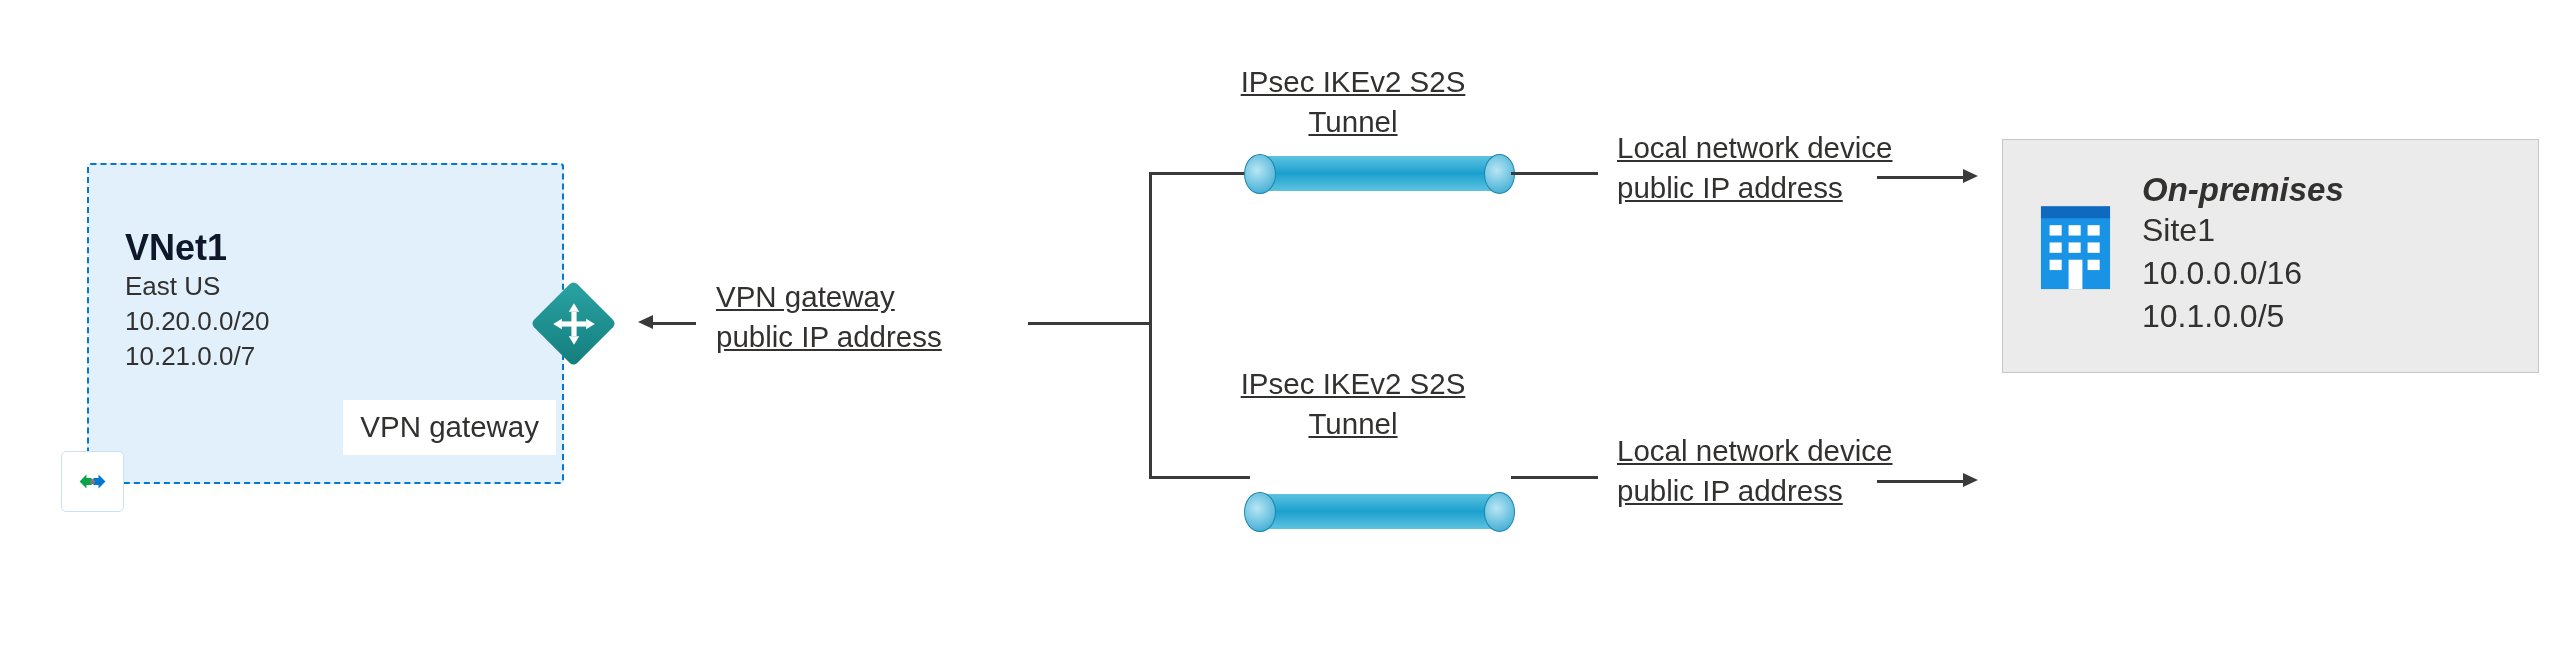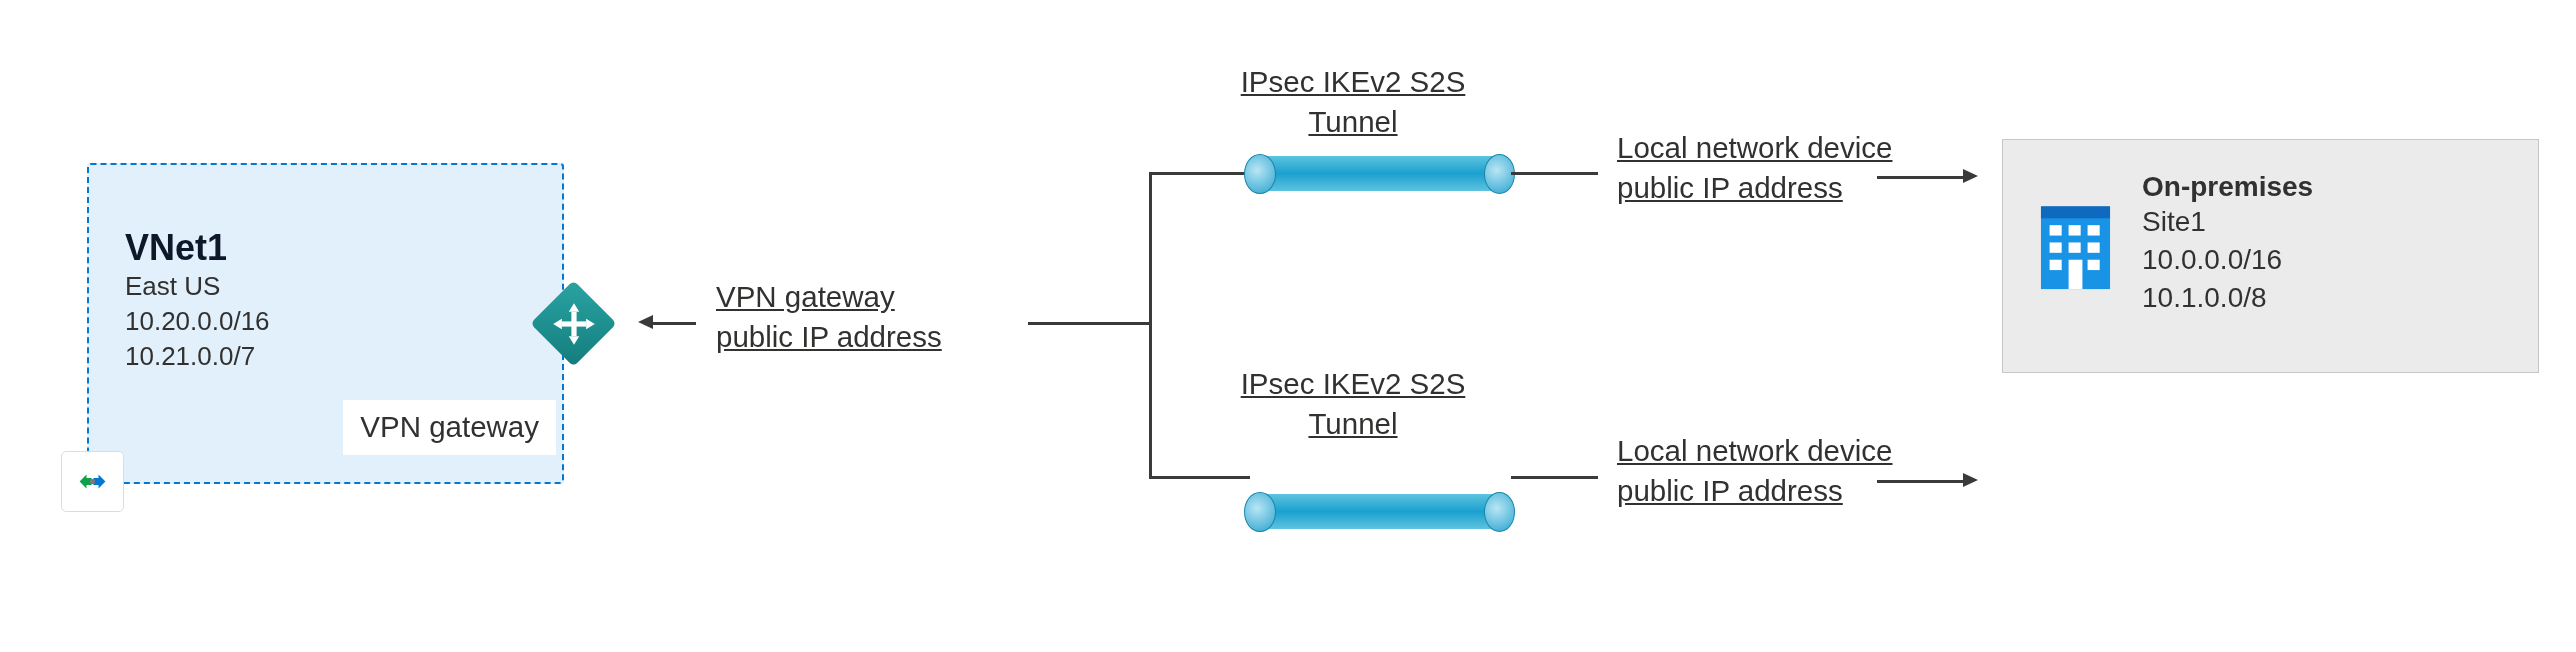--- a/index.html
+++ b/index.html
@@ -127,39 +127,39 @@
   
   .onprem-box {
     width: 537px;
     height: 234px;
     background: #ebebeb;
     border: 0.9px solid #c6c6c6;
     box-sizing: border-box;
     padding: 31px 31px 31px 139px;
     position: relative;
   }
-  .onprem-title { font-weight: 600; font-size: 28px; color: #323130; }
-  .onprem-line  { font-size: 28px; color: #323130; line-height: 1.35; }
+  .onprem-title { font-weight: 600; font-size: 33px; color: #323130; font-style: italic; }
+  .onprem-line  { font-size: 32px; color: #323130; line-height: 1.35; }
   .building-icon {
     position: absolute;
     left: 31px;
     top: 61px;
     width: 83px;
     height: 95px;
   }
 </style>
 </head>
 <body>
 
 <div class="canvas">
 
   <div class="abs vnet-box">
     <div class="vnet-title">VNet1</div>
     <div class="vnet-line">East US</div>
-    <div class="vnet-line">10.20.0.0/16</div>
+    <div class="vnet-line">10.20.0.0/20</div>
     <div class="vnet-line">10.21.0.0/7</div>
   </div>
 
   <div class="abs vnet-icon">
     <svg width="43" height="31" viewBox="0 0 50 36">
       <polygon points="10,18 18,10 18,14 24,14 24,22 18,22 18,26" fill="#0aa34a"></polygon>
       <polygon points="40,18 32,10 32,14 26,14 26,22 32,22 32,26" fill="#0078D4"></polygon>
       <circle cx="25" cy="18" r="3" fill="#7a7a7a"></circle>
     </svg>
   </div>
@@ -241,17 +241,17 @@
             <rect x="62" y="48" width="14" height="12"></rect>
           <rect x="18" y="68" width="14" height="12"></rect>
             <rect x="62" y="68" width="14" height="12"></rect>
           <rect x="40" y="68" width="16" height="34"></rect>
         </g>
       </svg>
     </div>
     <div class="onprem-title">On-premises</div>
     <div class="onprem-line">Site1</div>
     <div class="onprem-line">10.0.0.0/16</div>
-    <div class="onprem-line">10.1.0.0/8</div>
+    <div class="onprem-line">10.1.0.0/5</div>
   </div>
 
 </div>
 
 
 </body></html>

